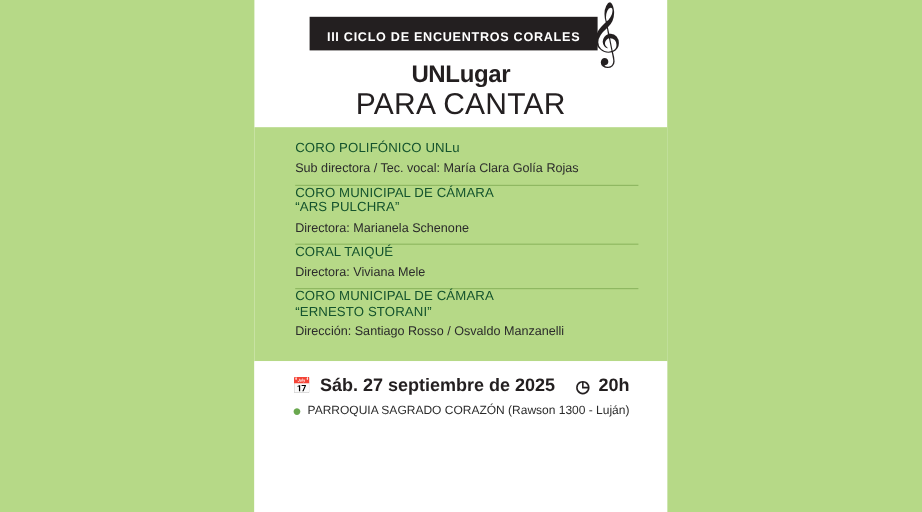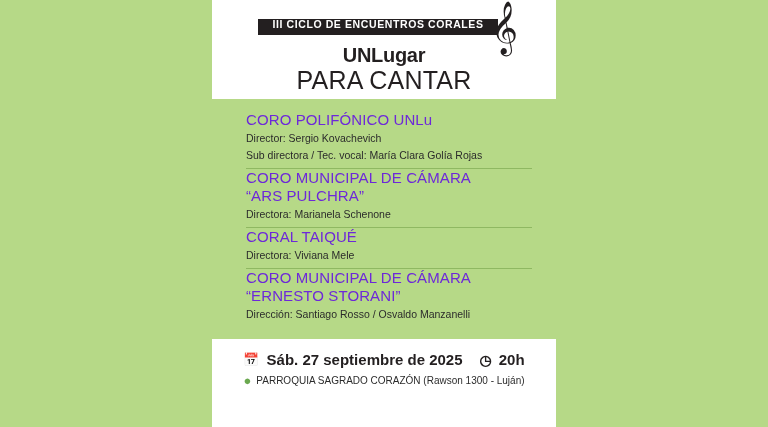--- a/index.html
+++ b/index.html
@@ -40,21 +40,21 @@
     padding: 14px 20px 6px 20px;
     text-align: center;
   }
   .ribbon {
     display: inline-block;
     background: #231f20;
     color: #ffffff;
     font-size: 10.5px;
     font-weight: bold;
     letter-spacing: 0.6px;
-    padding: 0 14px 4px 14px;
+    padding: 12px 14px 4px 14px;
     line-height: 1.1;
     position: relative;
     left: -6px;
   }
   .clef {
     position: absolute;
     right: 38px;
     top: 4px;
     font-size: 46px;
     color: #231f20;
@@ -86,22 +86,22 @@
     flex: 0 0 auto;
   }
   .choir {
     padding-bottom: 6px;
   }
   .choir + .choir {
     border-top: 1px solid #8fb862;
     padding-top: 0;
   }
   .choir-name {
-    font-size: 15px;
-    color: #6d28d9;
+    font-size: 11px;
+    color: #14532d;
     line-height: 1.15;
     letter-spacing: 0.1px;
   }
   .choir-name .l2 {
     display: block;
   }
   .choir-role {
     font-size: 10.5px;
     color: #2b2b2b;
     line-height: 1.35;
@@ -165,21 +165,20 @@
       </div>
       <div class="title-sub">PARA CANTAR</div>
     </div>
 
     <div class="green-panel">
 
       <div class="choir">
         <div class="choir-name">
           <span>CORO POLIFÓNICO UNLu</span>
         </div>
-        <div class="choir-role">Director: Sergio Kovachevich</div>
         <div class="choir-role">Sub directora / Tec. vocal: María Clara Golía Rojas</div>
       </div>
 
       <div class="choir">
         <div class="choir-name">
           <span>CORO MUNICIPAL DE CÁMARA</span>
           <span class="l2">“ARS PULCHRA”</span>
         </div>
         <div class="choir-role">Directora: Marianela Schenone</div>
       </div>

